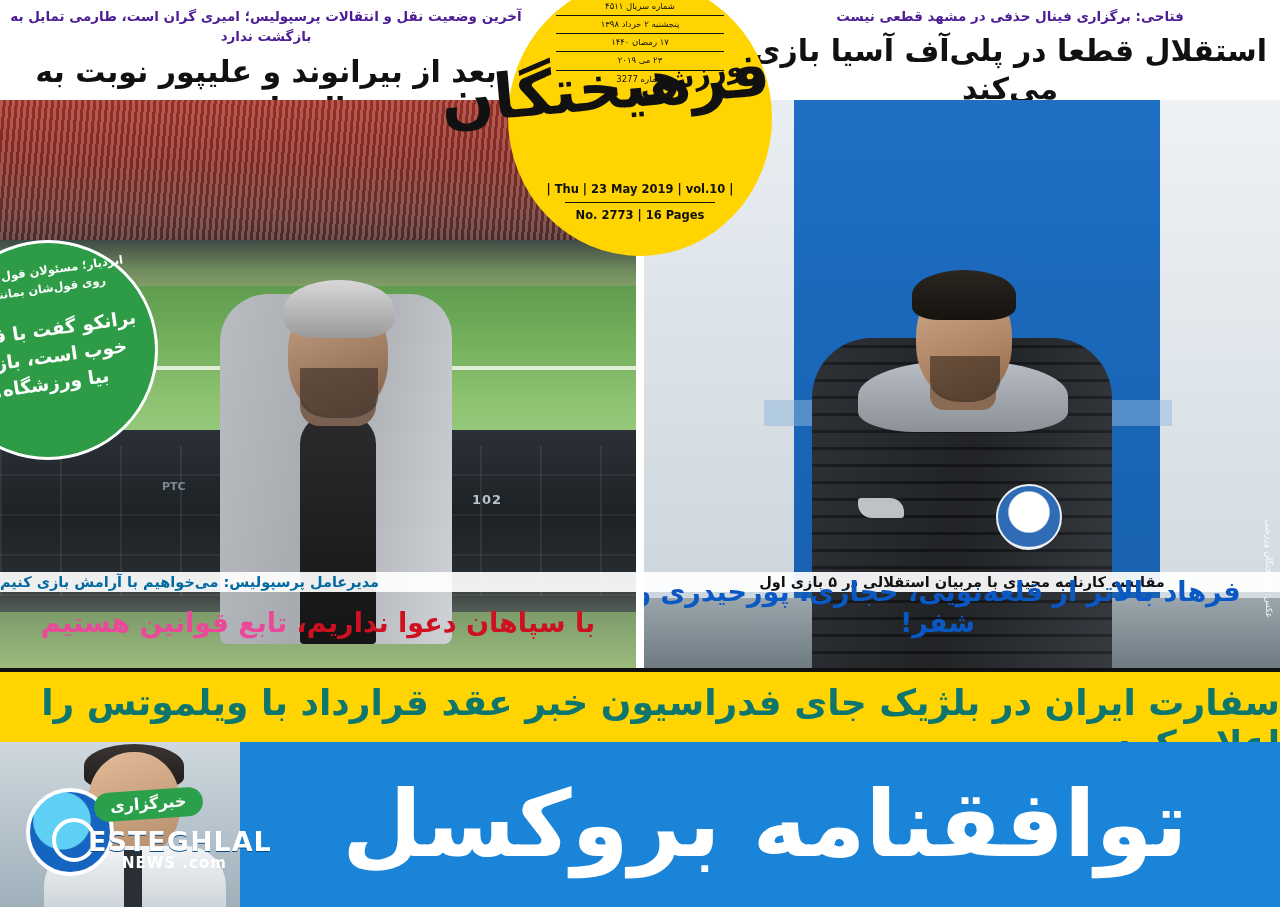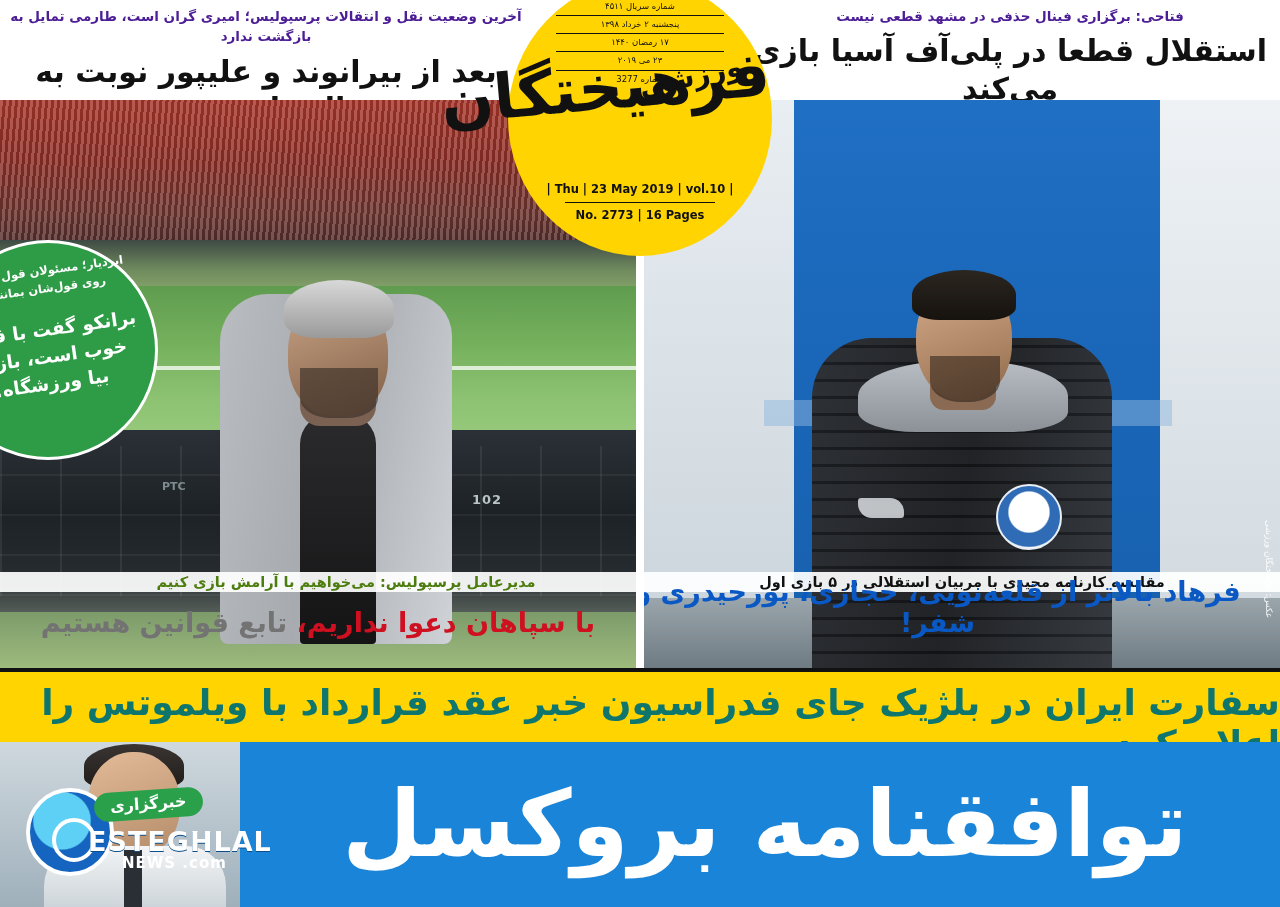--- a/index.html
+++ b/index.html
@@ -337,40 +337,40 @@
     padding: 0 14px;
     transform: rotate(-8deg);
     color: #fff;
   }
 
   
   .cap-left-kicker {
     position: absolute;
     bottom: 76px; left: 0;
     width: 692px;
-    text-align: center;
-    color: #4d7c0f;
+    text-align: left;
+    color: #0369a1;
     background: rgba(255,255,255,.92);
     font-size: 14.5px;
     font-weight: bold;
     direction: rtl;
     padding: 2px 0;
   }
   .cap-left-main {
     position: absolute;
     bottom: 30px; left: 0;
     width: 636px;
     text-align: center;
     direction: rtl;
     font-size: 27px;
     font-weight: bold;
     color: #cf1020;
     letter-spacing: -0.5px;
   }
-  .cap-left-main .blk { color: #737373; }
+  .cap-left-main .blk { color: #ec4899; }
   .cap-right-kicker {
     position: absolute;
     bottom: 76px; right: 0;
     width: 636px;
     text-align: center;
     color: #111;
     background: rgba(255,255,255,.92);
     font-size: 14.5px;
     font-weight: bold;
     direction: rtl;

